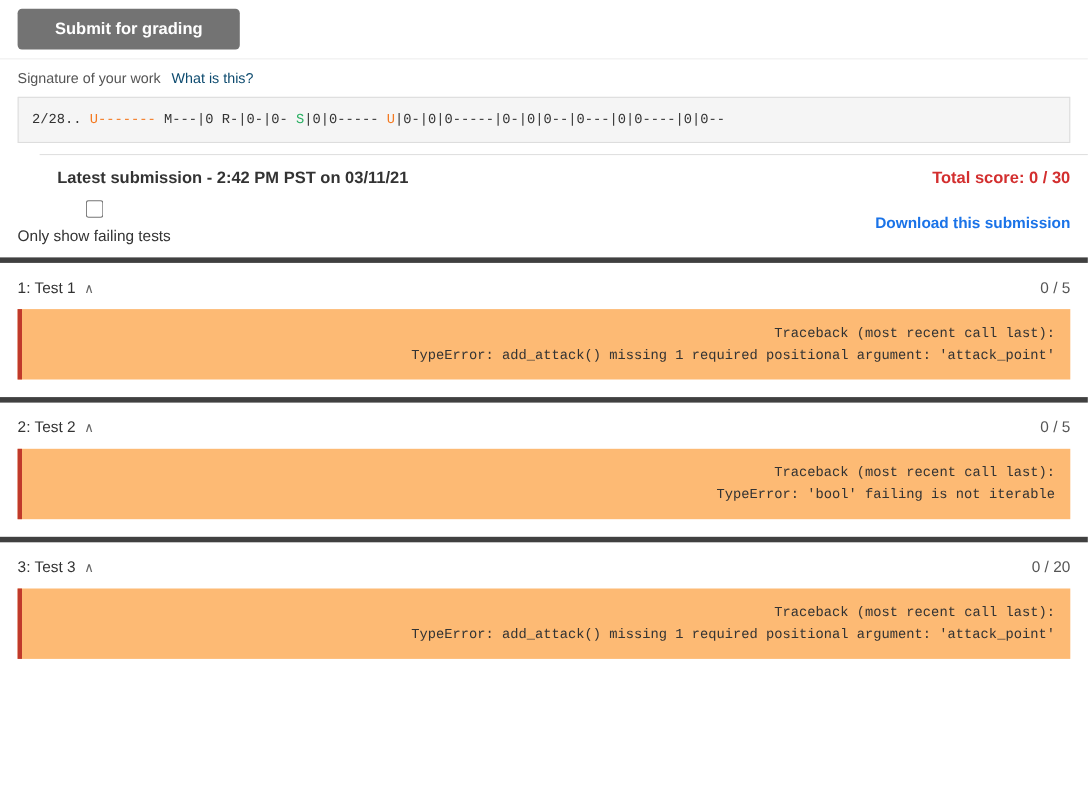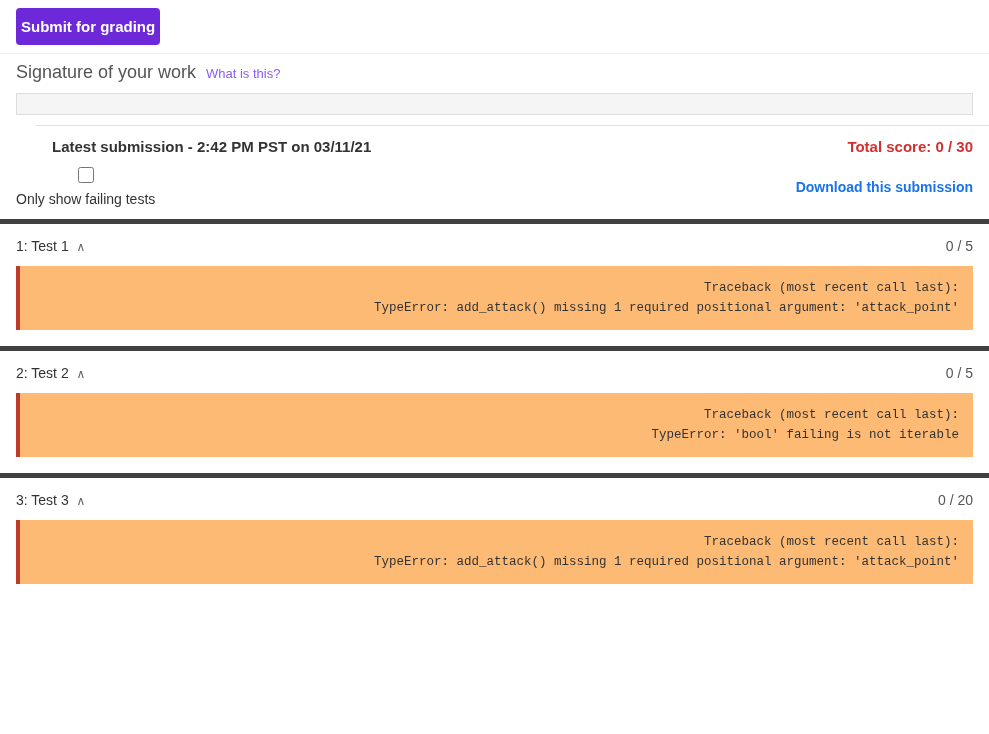--- a/index.html
+++ b/index.html
@@ -12,42 +12,42 @@
       min-height: 734px;
     }
 
     
     .header {
       padding: 8px 16px;
       background: #fff;
       border-bottom: 1px solid #eee;
     }
     .submit-btn {
-      background: #6d28d9;
+      background: #737373;
       color: #fff;
       border: none;
-      padding: 10px 5px;
+      padding: 10px 34px;
       font-size: 15px;
       font-weight: bold;
       border-radius: 4px;
       cursor: pointer;
     }
 
     
     .signature-area {
       padding: 8px 16px 4px 16px;
     }
     .signature-label {
-      font-size: 18px;
+      font-size: 13px;
       color: #555;
       display: inline;
     }
     .what-is-this {
       font-size: 13px;
-      color: #8b5cf6;
+      color: #0c4a6e;
       cursor: pointer;
       margin-left: 6px;
       text-decoration: none;
     }
     .signature-box {
       margin: 6px 16px 10px 16px;
       background: #f5f5f5;
       border: 1px solid #ddd;
       padding: 10px 12px;
       font-family: 'Courier New', Courier, monospace;
@@ -156,20 +156,23 @@
 
 <div class="header">
   <button class="submit-btn">Submit for grading</button>
 </div>
 
 <div class="signature-area">
   <span class="signature-label">Signature of your work</span>
   <a class="what-is-this">What is this?</a>
 </div>
 <div class="signature-box">
+  <div>
+    <span class="sig-default">2/28.. </span><span class="sig-orange">U-------</span><span class="sig-default"> M---|0 R-|0-|0-</span><span class="sig-green"> S</span><span class="sig-default">|0|0----- </span><span class="sig-orange">U</span><span class="sig-default">|0-|0|0-----|0-|0|0--|0---|0|0----|0|0--</span>
+  </div>
 </div>
 
 <div class="submission-header">
   <span class="submission-title">Latest submission - 2:42 PM PST on 03/11/21</span>
   <span class="total-score">Total score: 0 / 30</span>
 </div>
 
 <div class="controls-row">
   <label class="checkbox-label">
     <input type="checkbox" style="">

